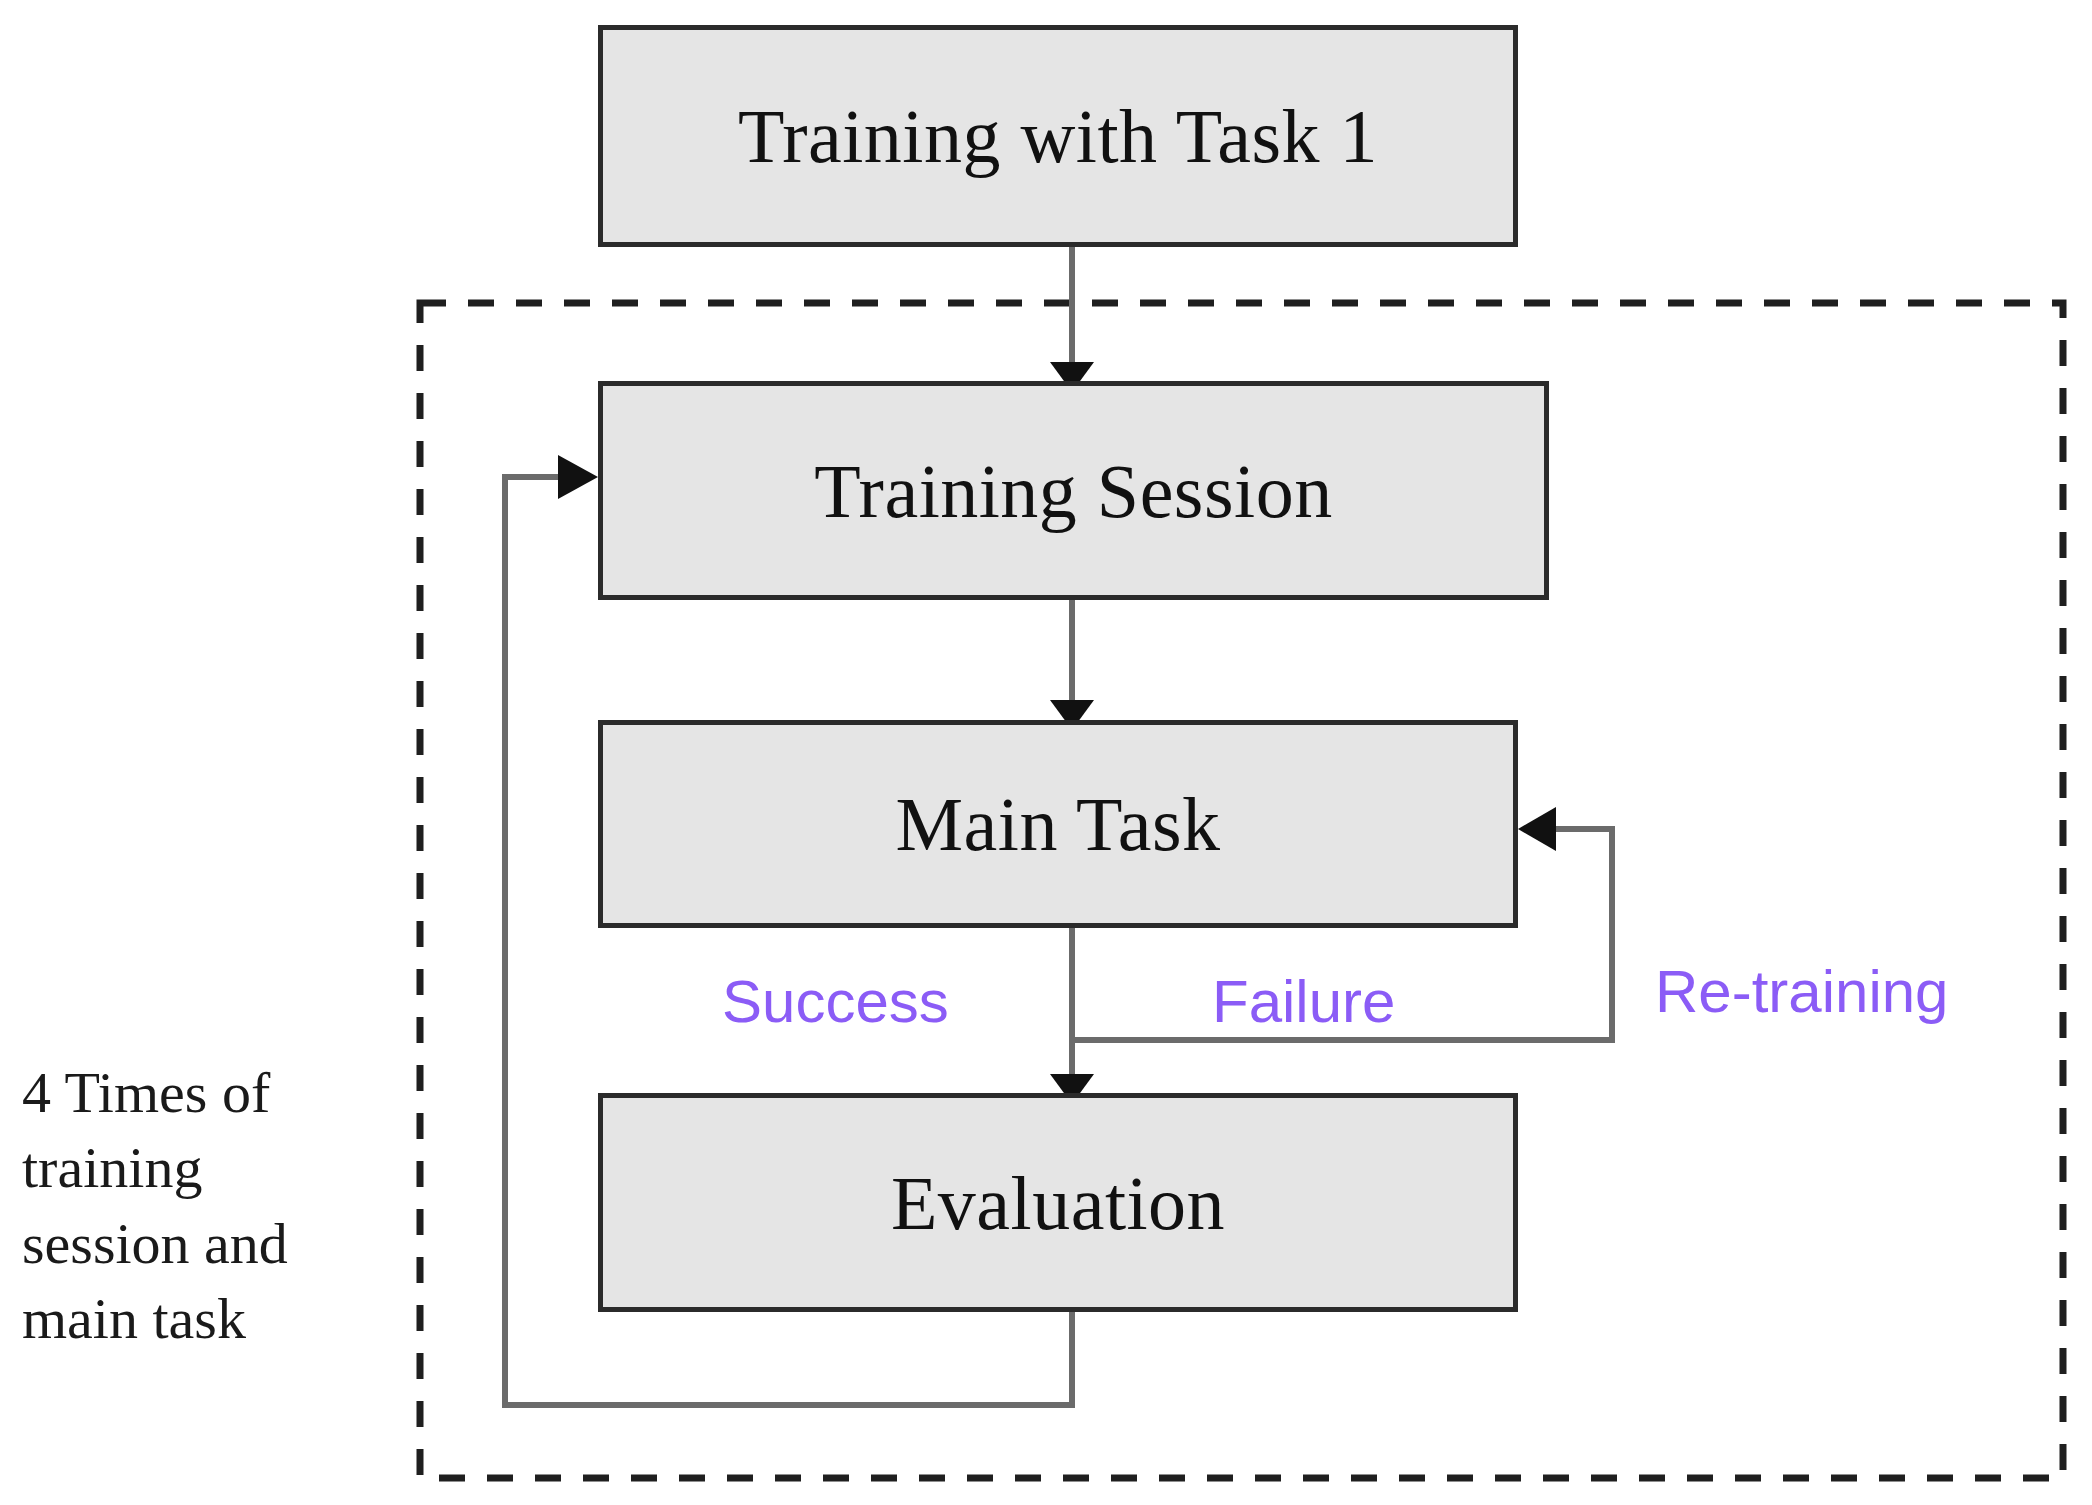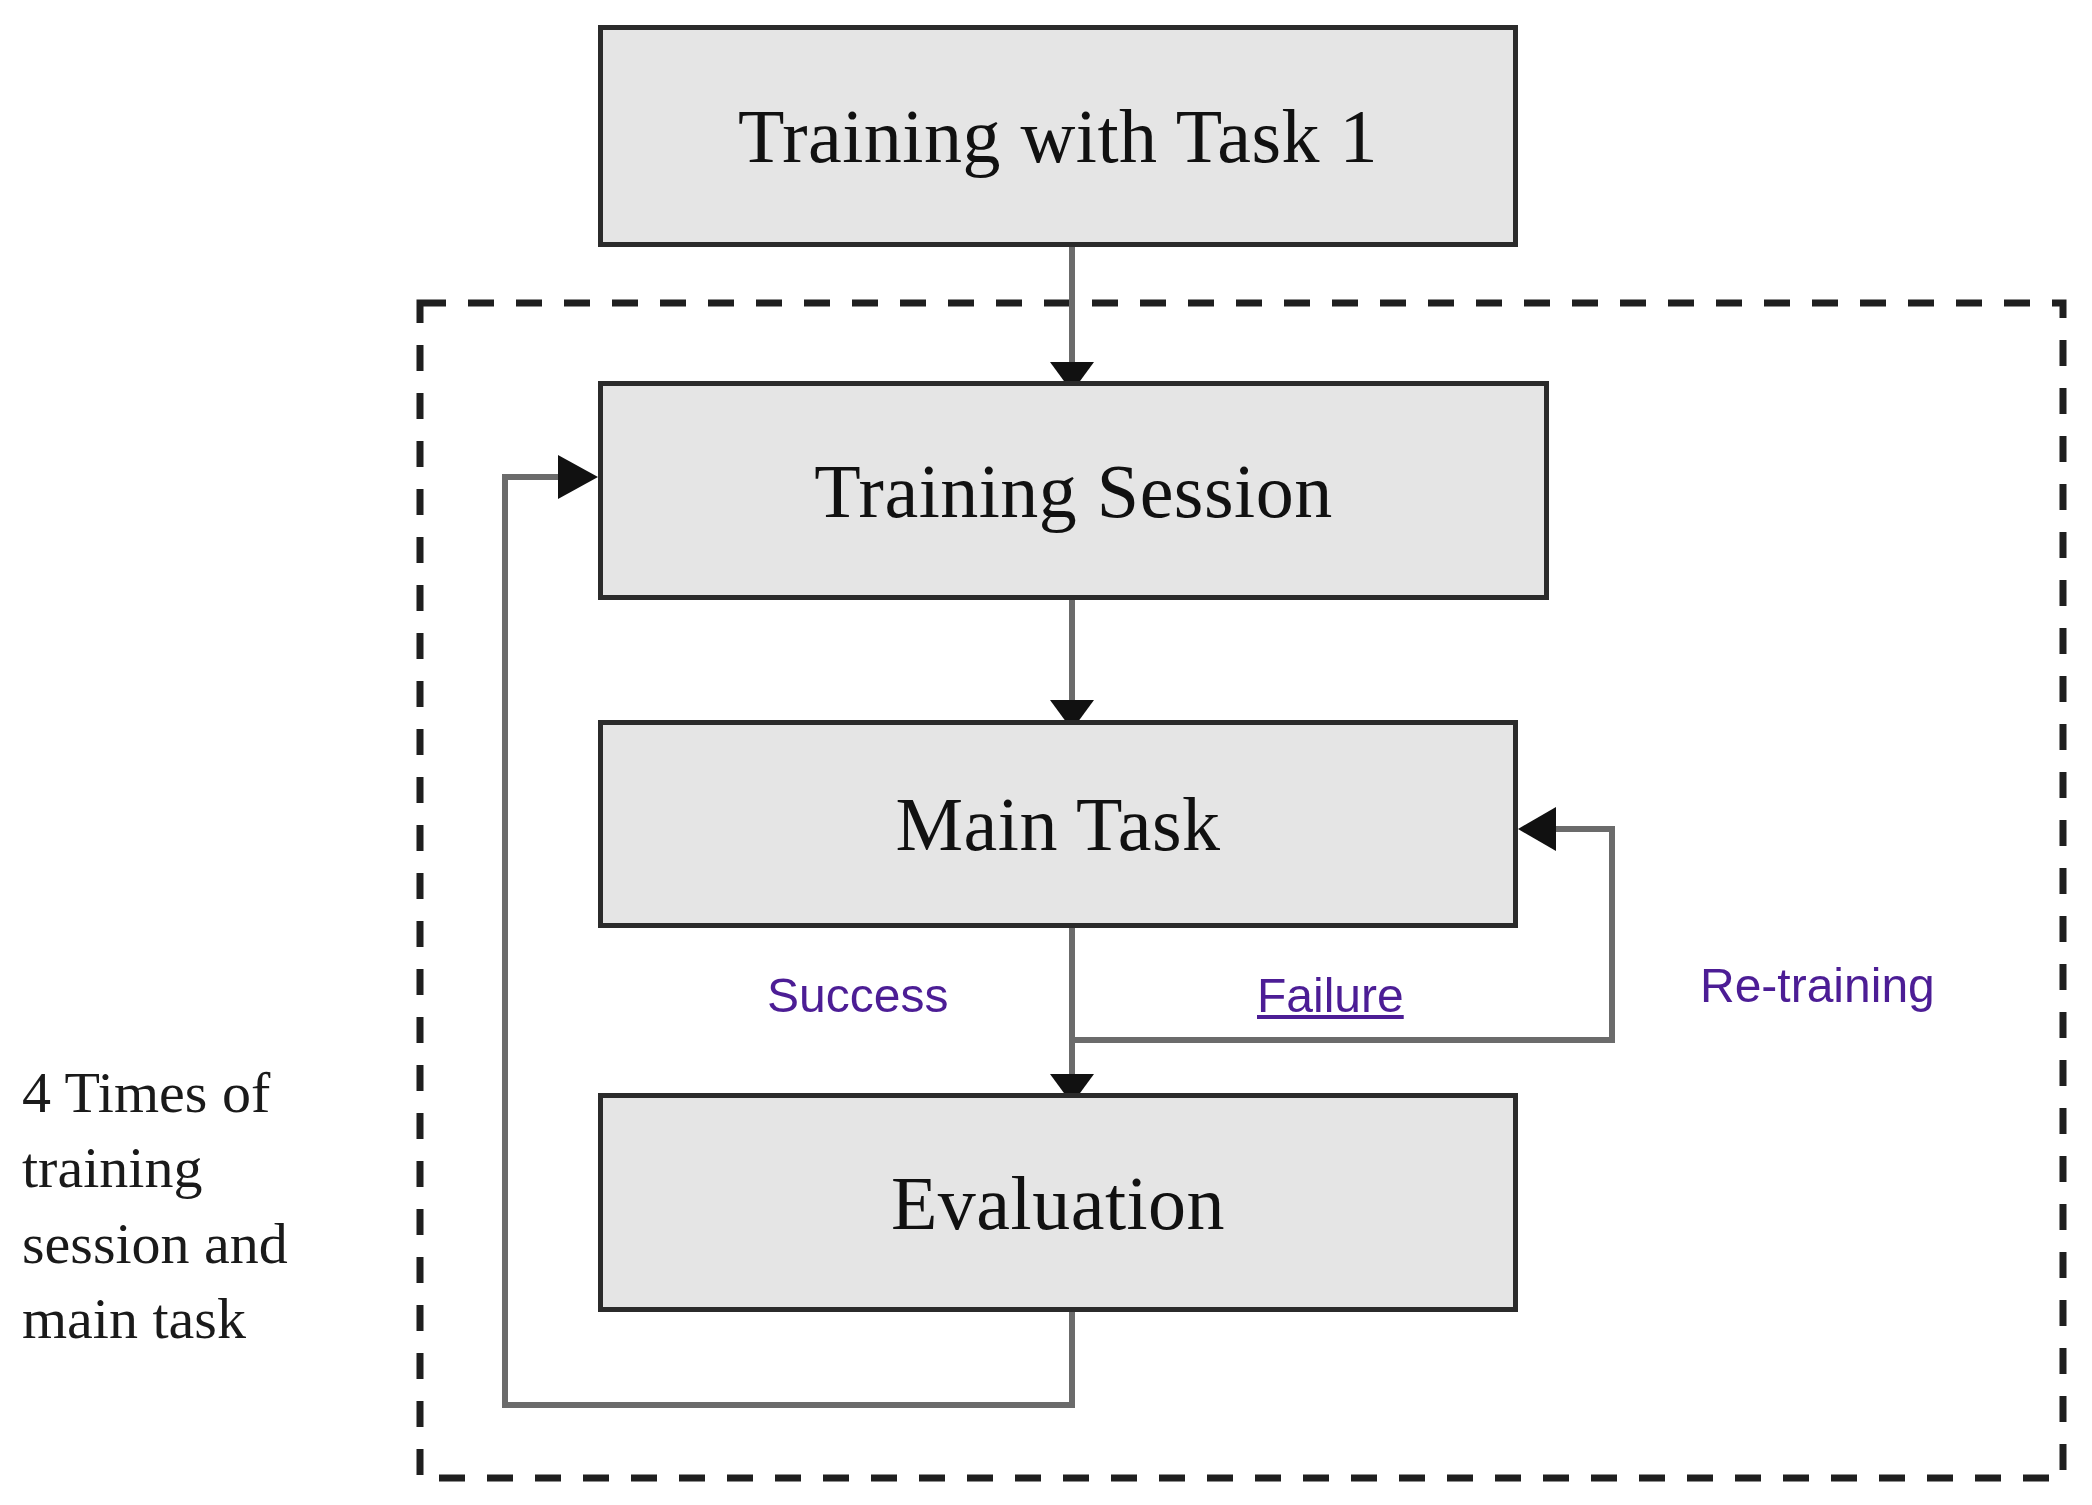--- a/index.html
+++ b/index.html
@@ -35,41 +35,40 @@
     font-family: "Liberation Serif", serif;
     font-size: 76px;
     line-height: 1;
     color: #111111;
     white-space: nowrap;
     letter-spacing: 0.5px;
   }
   .edge-label {
     position: absolute;
     font-family: "Liberation Sans", sans-serif;
-    font-size: 48px;
+    font-size: 60px;
     line-height: 1;
-    color: #4c1d95;
+    color: #8b5cf6;
     white-space: nowrap;
-    margin-left: 45px;
   }
   .side-note {
     position: absolute;
     font-family: "Liberation Serif", serif;
     font-size: 58px;
     line-height: 1.30;
     color: #1a1a1a;
     width: 360px;
   }
   
   #box-training-task1 { left: 598px;  top: 25px;   width: 920px; height: 222px; }
   #box-training-session { left: 598px; top: 381px; width: 951px; height: 219px; }
   #box-main-task     { left: 598px;  top: 720px;  width: 920px; height: 208px; }
   #box-evaluation    { left: 598px;  top: 1093px; width: 920px; height: 219px; }
   #label-success     { left: 722px;  top: 972px; }
-  #label-failure     { left: 1212px; top: 972px; text-decoration: underline; }
+  #label-failure     { left: 1212px; top: 972px; }
   #label-retraining  { left: 1655px; top: 962px; }
   #note-repeat       { left: 22px;   top: 1055px; }
 </style>
 </head>
 <body>
 
 <div id="stage">
 
   <svg id="flow-svg" viewBox="0 0 2092 1505">
     <defs>

